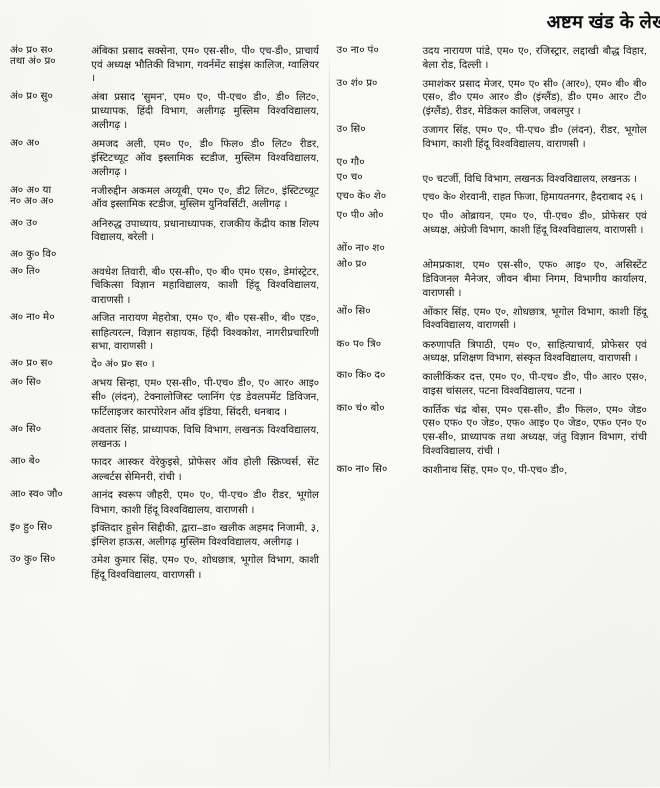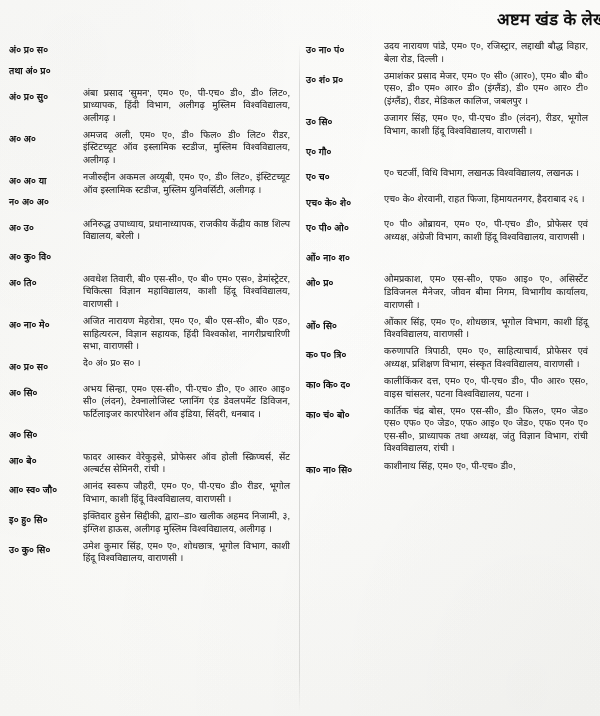--- a/index.html
+++ b/index.html
@@ -70,23 +70,23 @@
         rgba(0,0,0,0) 100%);
   }
 
   .entry {
     display: flex;
     align-items: flex-start;
     margin-bottom: 4.5px;
   }
   .abbr {
     flex: 0 0 auto;
-    font-weight: bold;
+    font-weight: normal;
     font-size: 9.3px;
-    line-height: 21px;
+    line-height: 10px;
     letter-spacing: 0.1px;
     white-space: pre-line;
     font-family: "Liberation Sans", "DejaVu Sans", sans-serif;
     color: #101010;
   }
   .column.left .abbr  { width: 74px; }
   .column.right .abbr { width: 78px; }
 
   .desc {
     flex: 1 1 auto;
@@ -114,36 +114,37 @@
 
   <div class="divider"></div>
 
   <div class="columns">
 
     <div class="column left">
 
       <div class="entry">
         <div class="abbr">अं० प्र० स०
 तथा अं० प्र०</div>
+        <div class="desc">अंबिका प्रसाद सक्सेना, एम० एस-सी०, पी० एच-डी०, प्राचार्य एवं अध्यक्ष भौतिकी विभाग, गवर्नमेंट साइंस कालिज, ग्वालियर ।</div>
       </div>
 
       <div class="entry">
         <div class="abbr">अं० प्र० सु०</div>
         <div class="desc">अंबा प्रसाद 'सुमन', एम० ए०, पी-एच० डी०, डी० लिट०, प्राध्यापक, हिंदी विभाग, अलीगढ़ मुस्लिम विश्वविद्यालय, अलीगढ़ ।</div>
       </div>
 
       <div class="entry">
         <div class="abbr">अ० अ०</div>
         <div class="desc">अमजद अली, एम० ए०, डी० फिल० डी० लिट० रीडर, इंस्टिटच्यूट ऑव इस्लामिक स्टडीज, मुस्लिम विश्वविद्यालय, अलीगढ़ ।</div>
       </div>
 
       <div class="entry">
         <div class="abbr">अ० अ० या
 न० अ० अ०</div>
-        <div class="desc">नजीरुद्दीन अकमल अय्यूबी, एम० ए०, डी० लिट०, इंस्टिटच्यूट ऑव इस्लामिक स्टडीज, मुस्लिम युनिवर्सिटी, अलीगढ़ ।</div>
+        <div class="desc">नजीरुद्दीन अकमल अय्यूबी, एम० ए०, डी2 लिट०, इंस्टिटच्यूट ऑव इस्लामिक स्टडीज, मुस्लिम युनिवर्सिटी, अलीगढ़ ।</div>
       </div>
 
       <div class="entry">
         <div class="abbr">अ० उ०</div>
         <div class="desc">अनिरुद्ध उपाध्याय, प्रधानाध्यापक, राजकीय केंद्रीय काष्ठ शिल्प विद्यालय, बरेली ।</div>
       </div>
 
       <div class="entry">
         <div class="abbr">अ० कु० वि०</div>
       </div>
@@ -163,20 +164,21 @@
         <div class="desc">दे० अं० प्र० स० ।</div>
       </div>
 
       <div class="entry">
         <div class="abbr">अ० सि०</div>
         <div class="desc">अभय सिन्हा, एम० एस-सी०, पी-एच० डी०, ए० आर० आइ० सी० (लंदन), टेक्नालोजिस्ट प्लानिंग एंड डेवलपमेंट डिविजन, फर्टिलाइजर कारपोरेशन ऑव इंडिया, सिंदरी, धनबाद ।</div>
       </div>
 
       <div class="entry">
         <div class="abbr">अ० सि०</div>
+        <div class="desc">अवतार सिंह, प्राध्यापक, विधि विभाग, लखनऊ विश्वविद्यालय, लखनऊ ।</div>
       </div>
 
       <div class="entry">
         <div class="abbr">आ० बे०</div>
         <div class="desc">फादर आस्कर वेरेकुइसे, प्रोफेसर ऑव होली स्क्रिप्चर्स, सेंट अल्बर्टस सेमिनरी, रांची ।</div>
       </div>
 
       <div class="entry">
         <div class="abbr">आ० स्व० जौ०</div>
         <div class="desc">आनंद स्वरूप जौहरी, एम० ए०, पी-एच० डी० रीडर, भूगोल विभाग, काशी हिंदू विश्वविद्यालय, वाराणसी ।</div>

